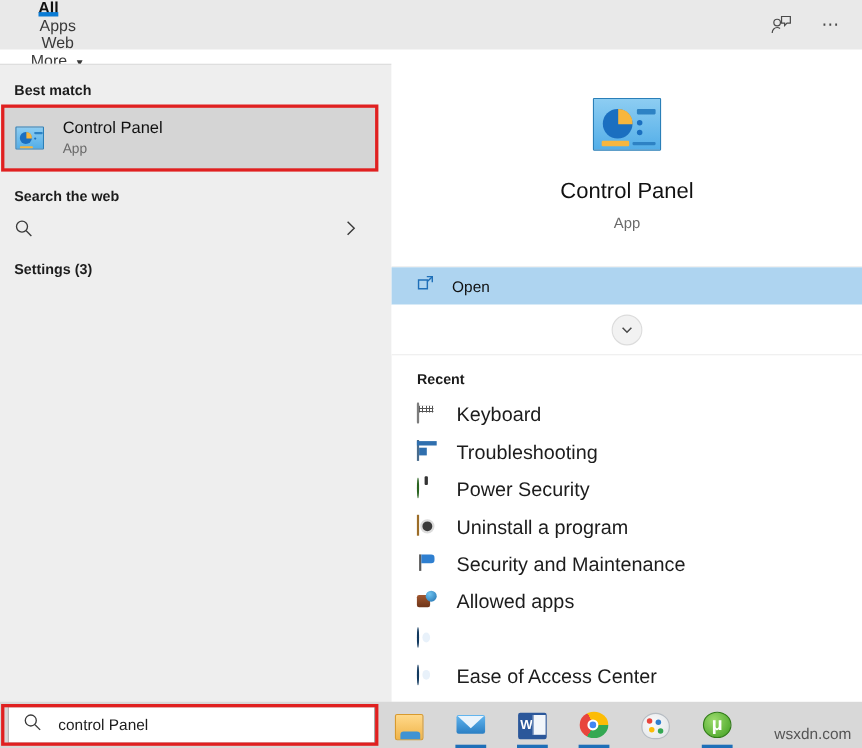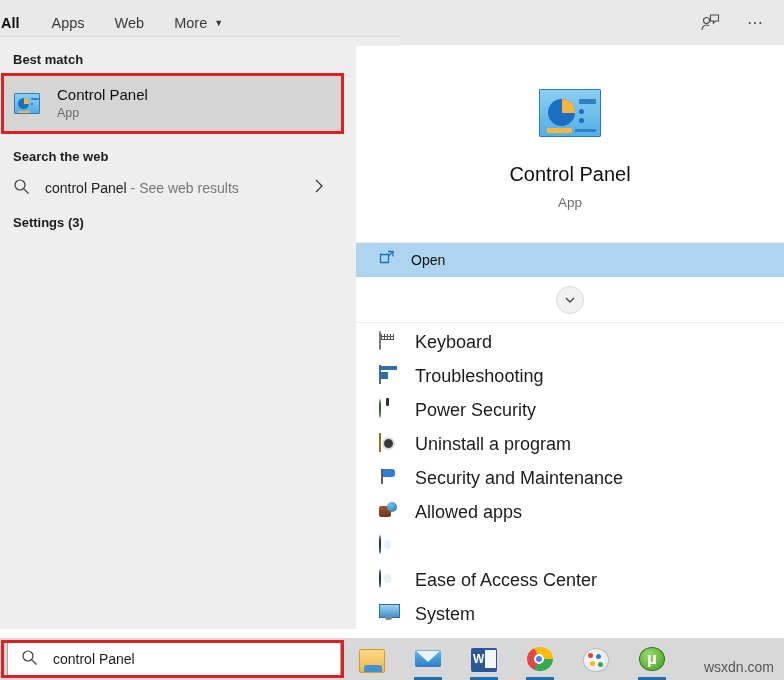--- a/index.html
+++ b/index.html
@@ -15,21 +15,21 @@
     background: #ffffff;
   }
 
   
   .tabbar {
     position: absolute; left: 0; top: 0;
     width: 784px; height: 45px;
     background: #e9e9e9;
     display: flex; align-items: center;
   }
-  .tabs { display: flex; align-items: center; height: 45px; padding-left: 1px; }
+  .tabs { display: flex; align-items: center; height: 45px; padding-left: 13px; flex-direction: column; }
   .tab {
     position: relative;
     height: 45px;
     display: flex; align-items: center;
     padding: 0 15px;
     font-size: 14.5px;
     color: #3a3a3a;
     cursor: default;
     white-space: nowrap;
   }
@@ -57,21 +57,21 @@
   }
   .tb-icon {
     width: 40px; height: 36px;
     display: flex; align-items: center; justify-content: center;
     color: #4a4a4a;
   }
   .dots { letter-spacing: 2.2px; font-size: 16px; color: #4a4a4a; line-height: 1; }
 
   
   .left-pane {
-    position: absolute; left: 0; top: 36px;
+    position: absolute; left: 0; top: 58px;
     width: 400px; height: 593px;
     background: #eeeeee;
     border-top: 1px solid #dcdcdc;
   }
   .section-head {
     font-size: 13px;
     font-weight: bold;
     color: #1c1c1c;
     padding: 0 0 0 13px;
   }
@@ -482,23 +482,20 @@
     <div class="red-box-best"></div>
 
     <div class="section-head sh-web">Search the web</div>
 
     <div class="web-row">
       <span>
         <svg width="17" height="17" viewBox="0 0 17 17" aria-hidden="true">
           <circle cx="7" cy="7" r="5" fill="none" stroke="#3a3a3a" stroke-width="1.2"></circle>
           <line x1="10.8" y1="10.8" x2="15.5" y2="15.5" stroke="#3a3a3a" stroke-width="1.2"></line>
         </svg>
-      </span>
-      <span class="web-label">
-        <span>control Panel</span><span class="muted"> - See web results</span>
       </span>
       <span class="web-chev">
         <svg width="12" height="16" viewBox="0 0 12 16" aria-hidden="true">
           <polyline points="3,2 9,8 3,14" fill="none" stroke="#3a3a3a" stroke-width="1.3"></polyline>
         </svg>
       </span>
     </div>
 
     <div class="section-head sh-set">Settings (3)</div>
   </div>
@@ -530,20 +527,21 @@
     </div>
 
     <div class="expander-wrap">
       <div class="expander">
         <svg width="14" height="14" viewBox="0 0 14 14" aria-hidden="true">
           <polyline points="3,5 7,9 11,5" fill="none" stroke="#4a4a4a" stroke-width="1.4"></polyline>
         </svg>
       </div>
     </div>
 
+    <div class="recent-head">Recent</div>
 
     <div class="recent-list">
       <div class="recent-item">
         <span class="ri-icon"><span class="ic-keyboard"></span></span>
         <span class="recent-label">Keyboard</span>
       </div>
       <div class="recent-item">
         <span class="ri-icon"><span class="ic-trouble"></span></span>
         <span class="recent-label">Troubleshooting</span>
       </div>

